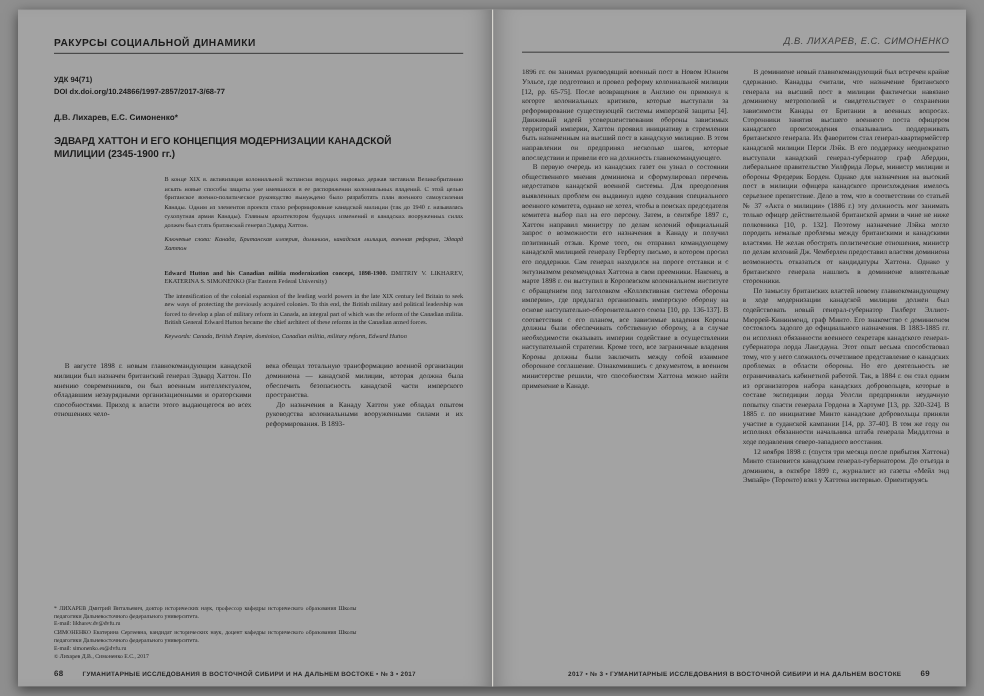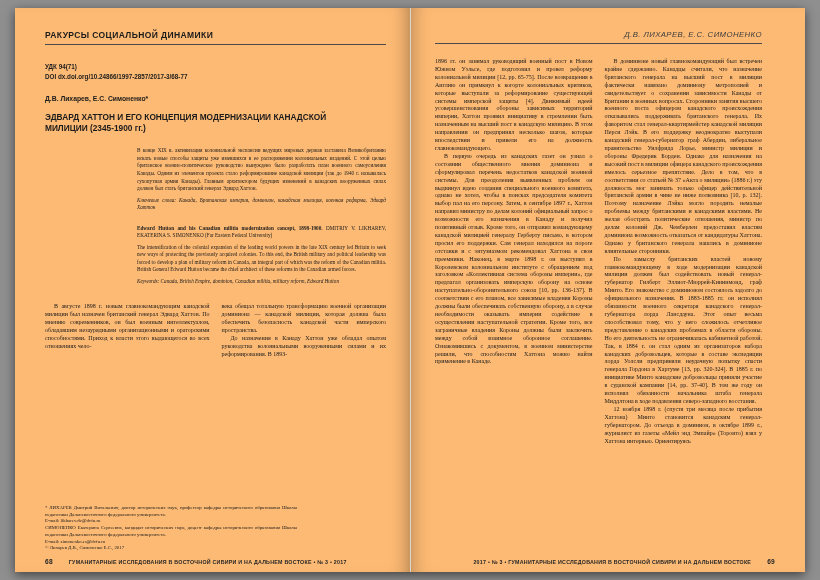--- a/index.html
+++ b/index.html
@@ -10,27 +10,27 @@
     font-family: "Liberation Serif", serif;
   }
   .spread {
     position: absolute; left: 15px; top: 8px;
     width: 790px; height: 564px;
     display: flex;
     box-shadow: 0 3px 10px rgba(0,0,0,.55);
   }
   .page {
     width: 395px; height: 100%;
-    background: #fdba74;
+    background: #a3a3a3;
     box-sizing: border-box;
     position: relative;
     color: #1b1b1b;
   }
   .page.left  { padding: 22px 24px 10px 30px; box-shadow: inset -16px 0 20px -16px rgba(0,0,0,.40); }
-  .page.right { padding: 22px 43px 10px 24px; box-shadow: inset 16px 0 20px -16px rgba(0,0,0,.32); border-left: 1px solid #d8d6d0; }
+  .page.right { padding: 22px 14px 10px 24px; box-shadow: inset 16px 0 20px -16px rgba(0,0,0,.32); border-left: 1px solid #d8d6d0; }
 
   .running-head {
     font-family: "Liberation Sans", sans-serif;
     font-weight: bold; font-size: 8.5px; letter-spacing: .4px;
   }
   .page.right .running-head {
     font-weight: normal; font-style: italic; color: #3d3d3d;
     text-align: right; font-size: 7.8px;
   }
   .head-rule { border-bottom: 1px solid #4a4a4a; margin-top: 4px; }

